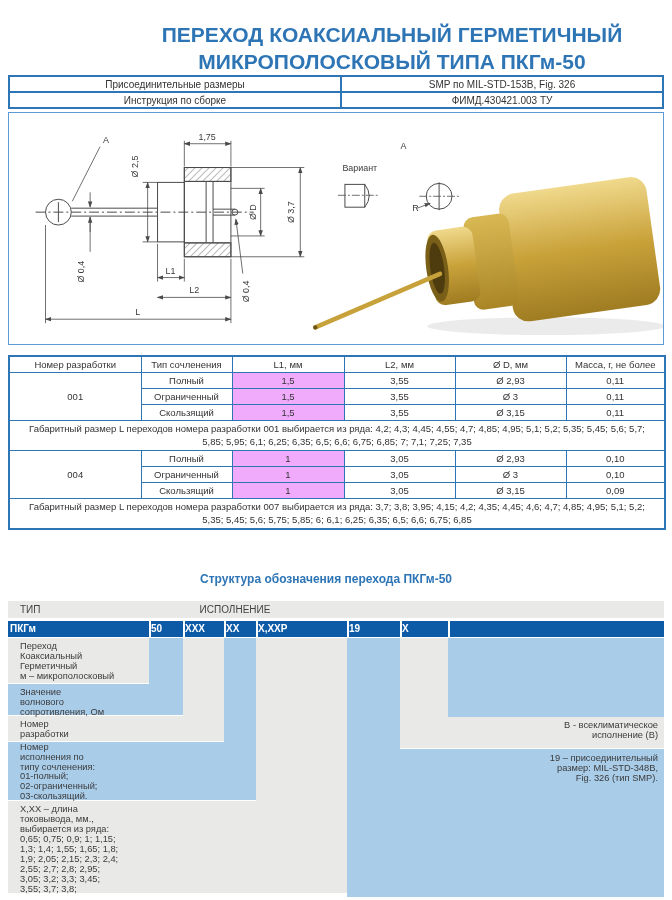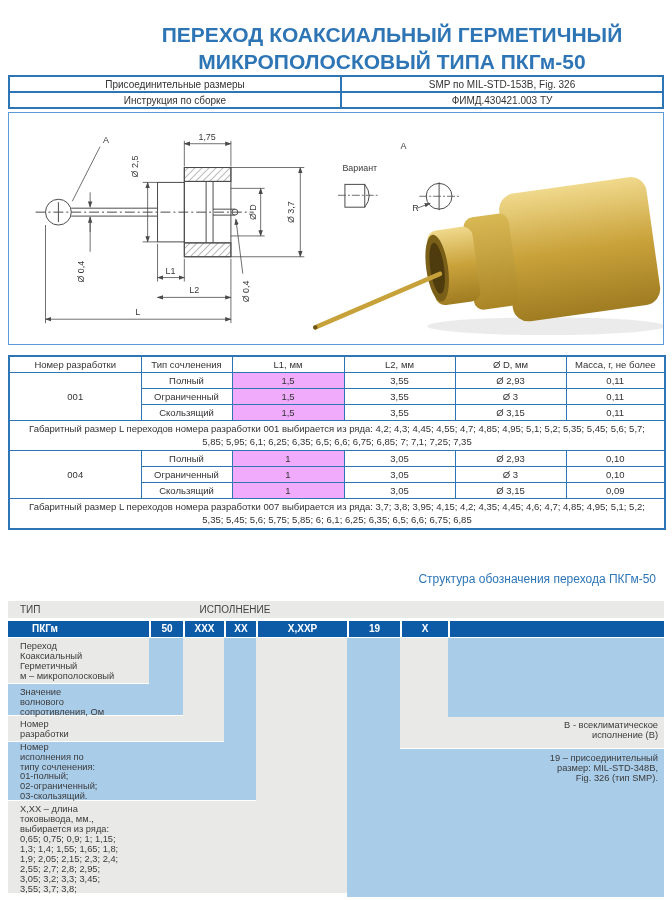--- a/index.html
+++ b/index.html
@@ -18,31 +18,31 @@
   .draw-box svg{display:block;width:100%;height:100%;}
   svg text{font-family:"Liberation Sans",sans-serif;font-size:9px;fill:#3a3a3a;}
   
   .spec-table{position:absolute;top:355px;left:8px;width:656px;border-collapse:collapse;table-layout:fixed;}
   .spec-table td,.spec-table th{border:1px solid #2e75b6;font-size:9.5px;font-weight:normal;
         text-align:center;vertical-align:middle;padding:1px 2px;line-height:13px;height:15px;color:#333;}
   .spec-table{border:2px solid #2e75b6;}
   .spec-table .l1col{background:#f0abfc;}
   .spec-table td.note{height:30px;line-height:12.5px;padding:2px 14px;}
   
-  .section-title{position:absolute;top:572px;right:16px;left:200px;text-align:right;
-        color:#2e75b6;font-weight:normal;font-size:12px;}
+  .section-title{position:absolute;top:572px;right:16px;left:200px;
+        color:#2e75b6;font-weight:bold;font-size:12px;}
   
   .diagram{position:absolute;top:601px;left:0;width:672px;height:298px;}
   .diagram .hdr{position:absolute;left:8px;top:0;width:656px;height:17px;background:#e9e9e7;
         font-size:10px;color:#444;line-height:17px;text-decoration:underline;}
   .diagram .hdr .tip{position:absolute;left:12px;}
   .diagram .hdr .isp{position:absolute;left:142px;width:170px;text-align:center;}
   .bar{position:absolute;left:8px;top:20px;width:656px;height:16px;display:flex;background:#0d5aa7;}
-  .bar .seg{height:16px;color:#fff;font-size:10px;font-weight:600;line-height:16px;text-align:center;}
-  .bar .seg.first{text-align:left;padding-left:24px;}
+  .bar .seg{height:16px;color:#fff;font-size:10px;font-weight:600;line-height:16px;}
+  .bar .seg.first{text-align:left;padding-left:2px;}
   .bar .seg.sep{border-left:2px solid #fff;}
   .rect{position:absolute;}
   .blue{background:#a9cce9;}
   .gray{background:#e9e9e7;}
   .dblock{position:absolute;font-size:9.3px;line-height:10px;white-space:pre-line;color:#3b3b3b;}
   .dblock.r{text-align:right;}
 </style>
 </head>
 <body>
 

